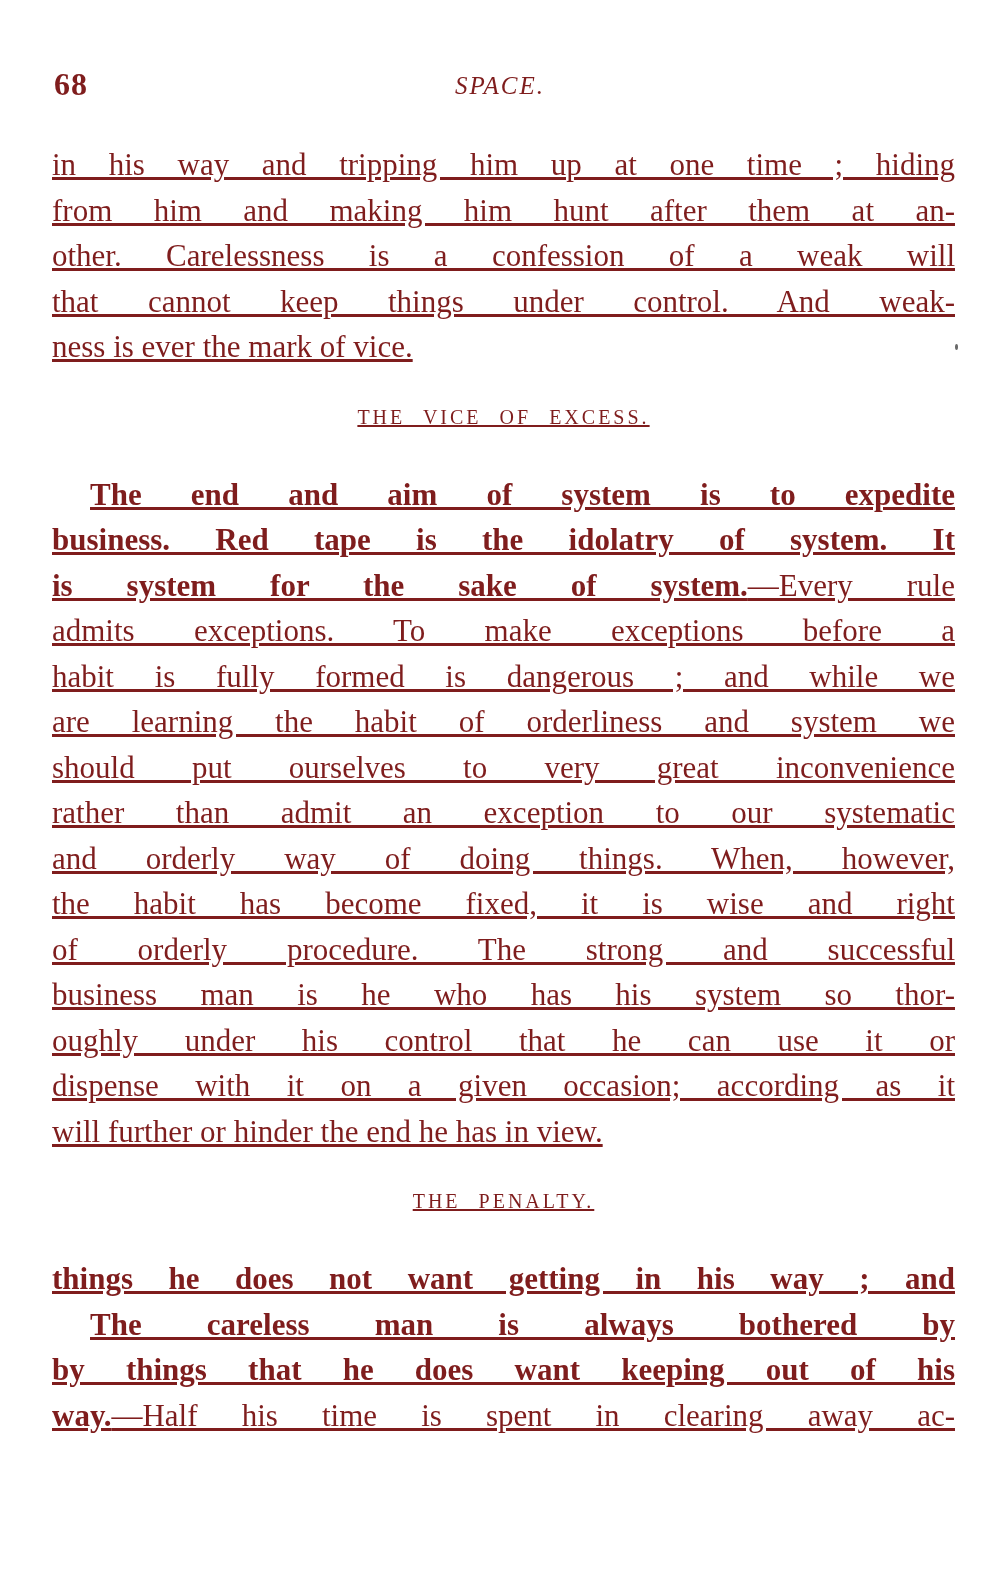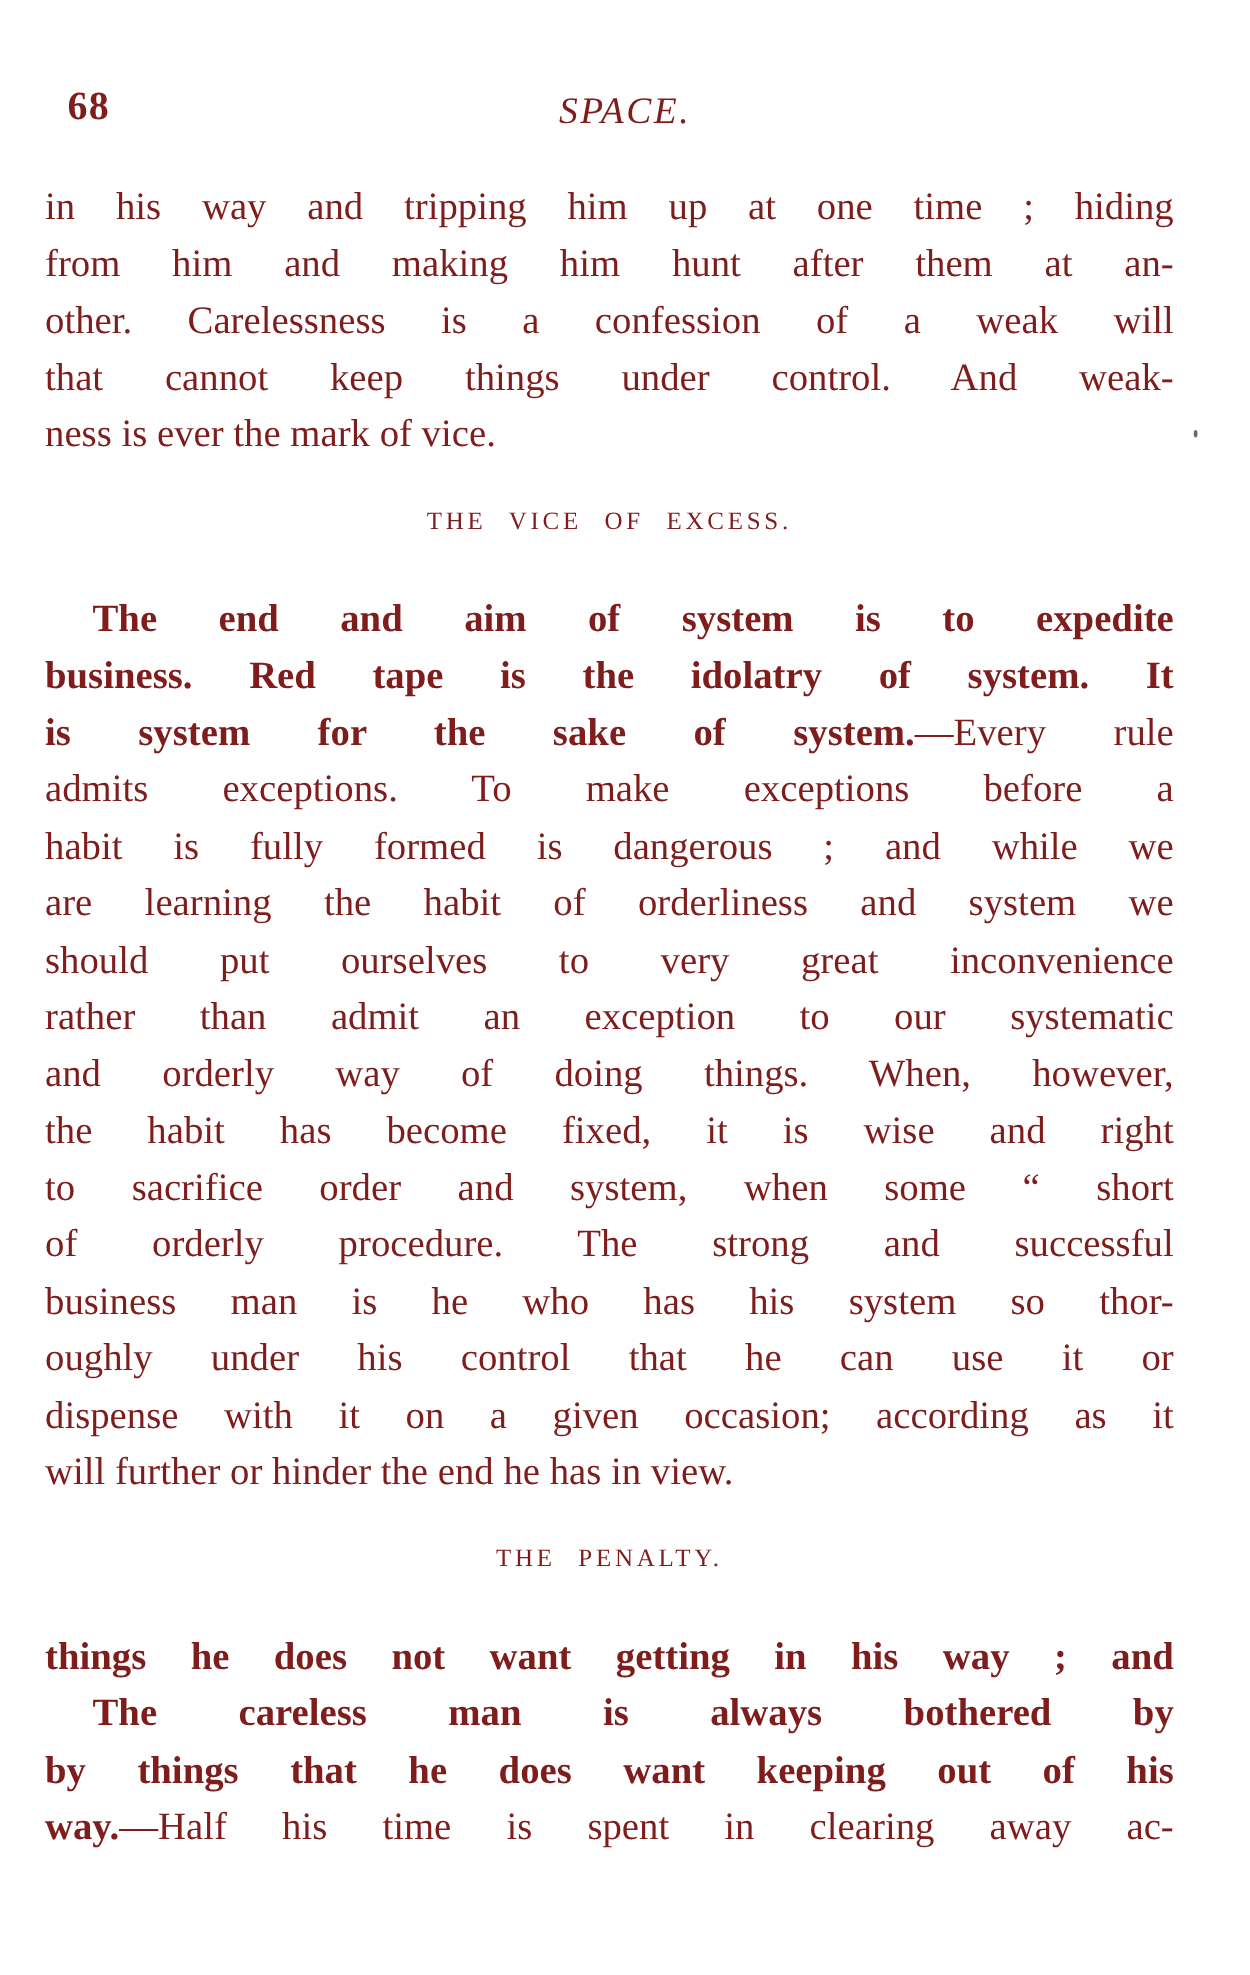--- a/index.html
+++ b/index.html
@@ -25,31 +25,32 @@
     font-weight: bold;
     letter-spacing: 1px;
   }
   .running-title {
     position: absolute;
     left: 0;
     right: 0;
     top: 28px;
     text-align: center;
     font-style: italic;
-    font-size: 30px;
+    font-size: 25px;
     letter-spacing: 2px;
     word-spacing: 2px;
   }
   .content {
     position: absolute;
-    left: 36px;
+    left: 52px;
     top: 98px;
     width: 903px;
     font-size: 31px;
     line-height: 45.5px;
+    text-decoration: underline;
   }
   .para { margin: 0; }
   .line {
     text-align: justify;
     text-align-last: justify;
   }
   .line.no-just {
     text-align-last: left;
   }
   .line.indent {
@@ -110,21 +111,20 @@
         <div class="line indent"><span class="seg bold">The end and aim of system is to expedite</span></div>
         <div class="line"><span class="seg bold">business.  Red tape is the idolatry of system.  It</span></div>
         <div class="line"><span class="seg bold">is system for the sake of system.</span><span class="seg">—Every rule</span></div>
         <div class="line"><span class="seg">admits exceptions.  To make exceptions before a</span></div>
         <div class="line"><span class="seg">habit is fully formed is dangerous ; and while we</span></div>
         <div class="line"><span class="seg">are learning the habit of orderliness and system we</span></div>
         <div class="line"><span class="seg">should put ourselves to very great inconvenience</span></div>
         <div class="line"><span class="seg">rather than admit an exception to our systematic</span></div>
         <div class="line"><span class="seg">and orderly way of doing things.  When, however,</span></div>
         <div class="line"><span class="seg">the habit has become fixed, it is wise and right</span></div>
-        <div class="line"><span class="seg">to sacrifice order and system, when some “ short</span></div>
         <div class="line"><span class="seg">of orderly procedure.  The strong and successful</span></div>
         <div class="line"><span class="seg">business man is he who has his system so thor-</span></div>
         <div class="line"><span class="seg">oughly under his control that he can use it or</span></div>
         <div class="line"><span class="seg">dispense with it on a given occasion; according as it</span></div>
         <div class="line no-just"><span class="seg">will further or hinder the end he has in view.</span></div>
       </div>
       <div class="heading">THE PENALTY.</div>
       <div class="para">
         <div class="line"><span class="seg bold">things he does not want getting in his way ; and</span></div>
         <div class="line indent"><span class="seg bold">The careless man is always bothered by</span></div>

